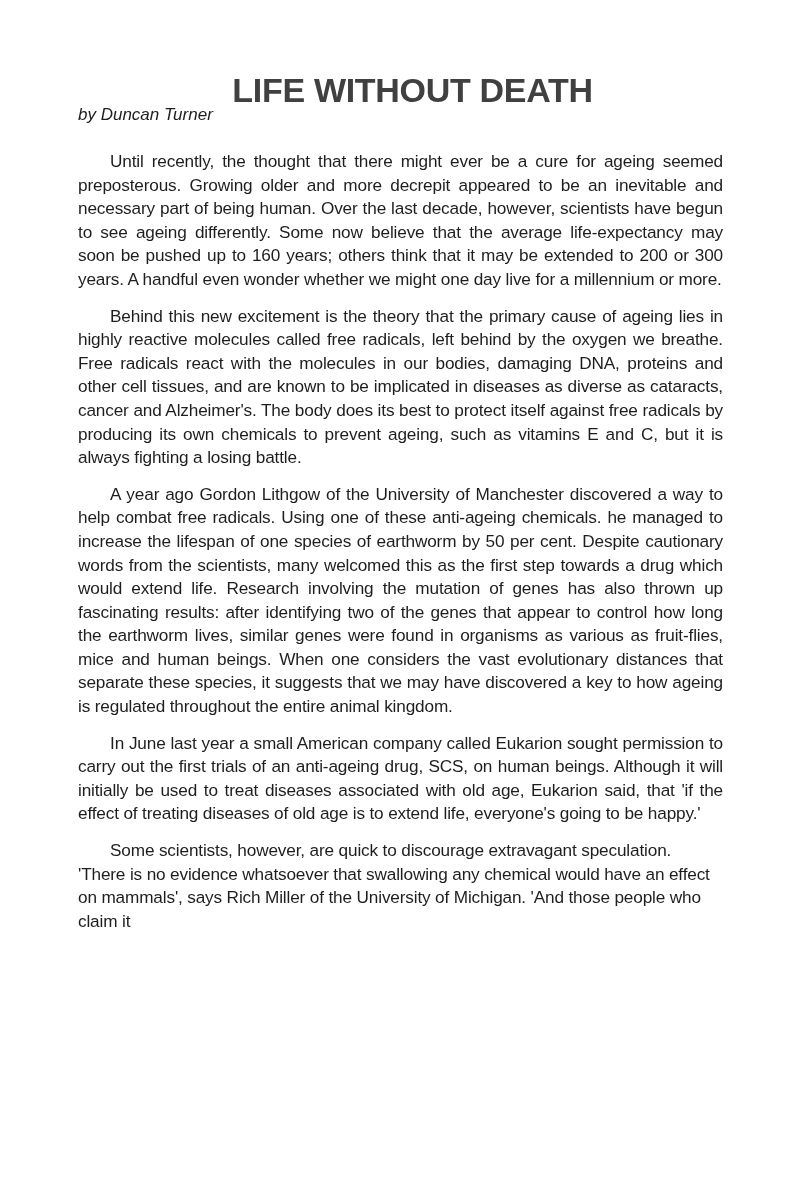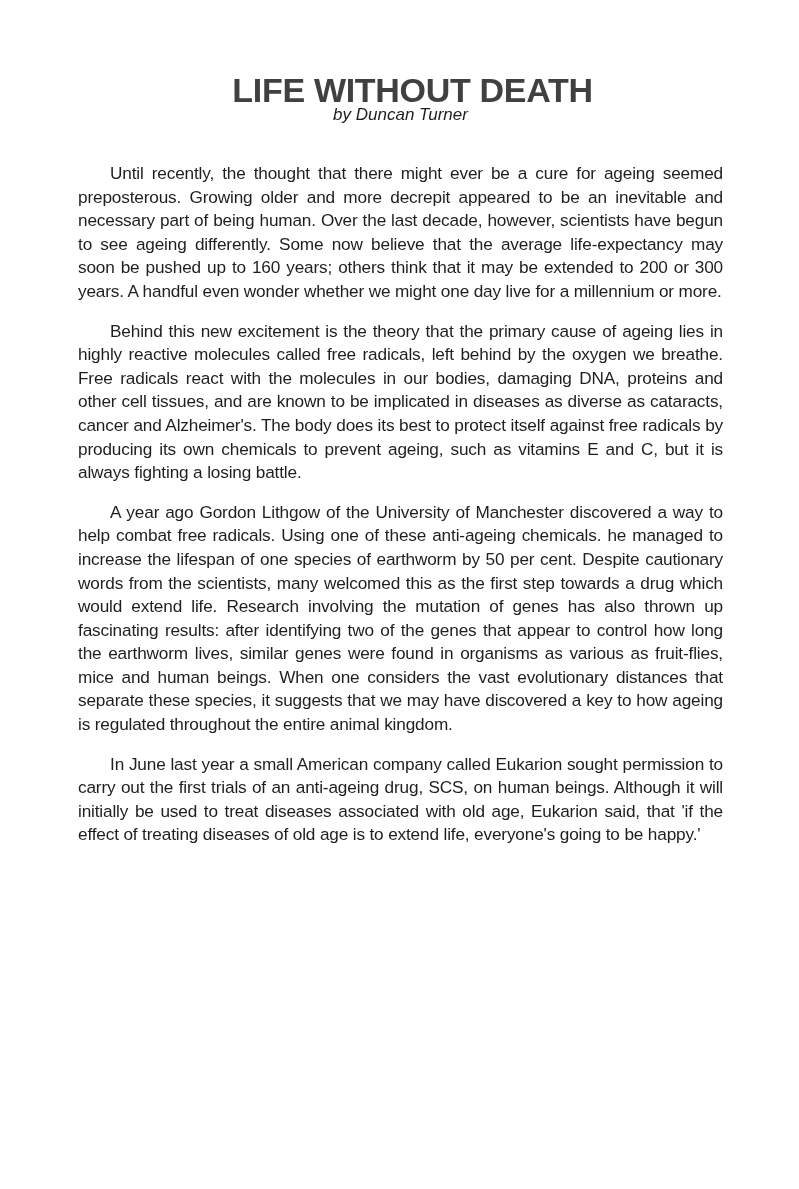--- a/index.html
+++ b/index.html
@@ -32,34 +32,33 @@
       line-height: 40px;
       color: #404040;
       letter-spacing: -0.3px;
       margin: 12px;
     }
     .byline {
       position: absolute;
       top: 104px;
       left: 0;
       width: 645px;
-      text-align: center;
       font-style: italic;
       font-size: 17px;
       line-height: 22px;
       margin: 0;
     }
     .body {
       position: absolute;
       top: 146px;
       left: 0;
       width: 645px;
     }
     .para {
-      margin: 16px 0 13px 0;
+      margin: 4px 0 13px 0;
       font-size: 17.2px;
       line-height: 23.6px;
       text-align: justify;
       text-indent: 32px;
       letter-spacing: -0.15px;
     }
     .para.cont {
       text-indent: 0;
     }
   </style>
@@ -68,14 +67,15 @@
 
 <div class="page">
   <h1 class="title">LIFE WITHOUT DEATH</h1>
   <p class="byline">by Duncan Turner</p>
 
   <div class="body">
     <p class="para">Until recently, the thought that there might ever be a cure for ageing seemed preposterous. Growing older and more decrepit appeared to be an inevitable and necessary part of being human. Over the last decade, however, scientists have begun to see ageing differently. Some now believe that the average life-expectancy may soon be pushed up to 160 years; others think that it may be extended to 200 or 300 years. A handful even wonder whether we might one day live for a millennium or more.</p>
     <p class="para">Behind this new excitement is the theory that the primary cause of ageing lies in highly reactive molecules called free radicals, left behind by the oxygen we breathe. Free radicals react with the molecules in our bodies, damaging DNA, proteins and other cell tissues, and are known to be implicated in diseases as diverse as cataracts, cancer and Alzheimer's. The body does its best to protect itself against free radicals by producing its own chemicals to prevent ageing, such as vitamins E and C, but it is always fighting a losing battle.</p>
     <p class="para">A year ago Gordon Lithgow of the University of Manchester discovered a way to help combat free radicals. Using one of these anti-ageing chemicals. he managed to increase the lifespan of one species of earthworm by 50 per cent. Despite cautionary words from the scientists, many welcomed this as the first step towards a drug which would extend life. Research involving the mutation of genes has also thrown up fascinating results: after identifying two of the genes that appear to control how long the earthworm lives, similar genes were found in organisms as various as fruit-flies, mice and human beings. When one considers the vast evolutionary distances that separate these species, it suggests that we may have discovered a key to how ageing is regulated throughout the entire animal kingdom.</p>
     <p class="para">In June last year a small American company called Eukarion sought permission to carry out the first trials of an anti-ageing drug, SCS, on human beings. Although it will initially be used to treat diseases associated with old age, Eukarion said, that 'if the effect of treating diseases of old age is to extend life, everyone's going to be happy.'</p>
+    <p class="para" style="text-align:left;">Some scientists, however, are quick to discourage extravagant speculation. 'There is no evidence whatsoever that swallowing any chemical would have an effect on mammals', says Rich Miller of the University of Michigan. 'And those people who claim it</p>
   </div>
 </div>
 
 </body></html>

